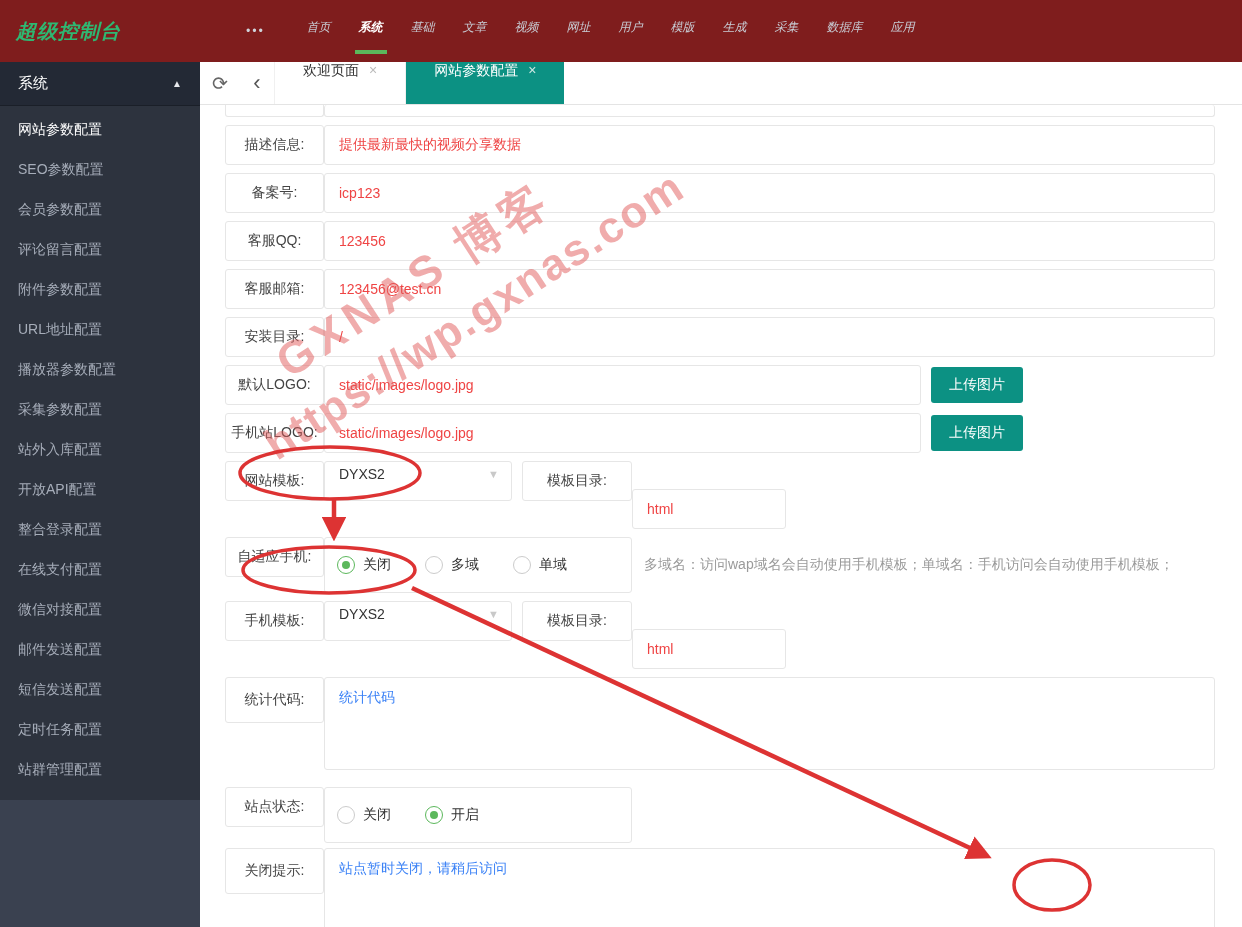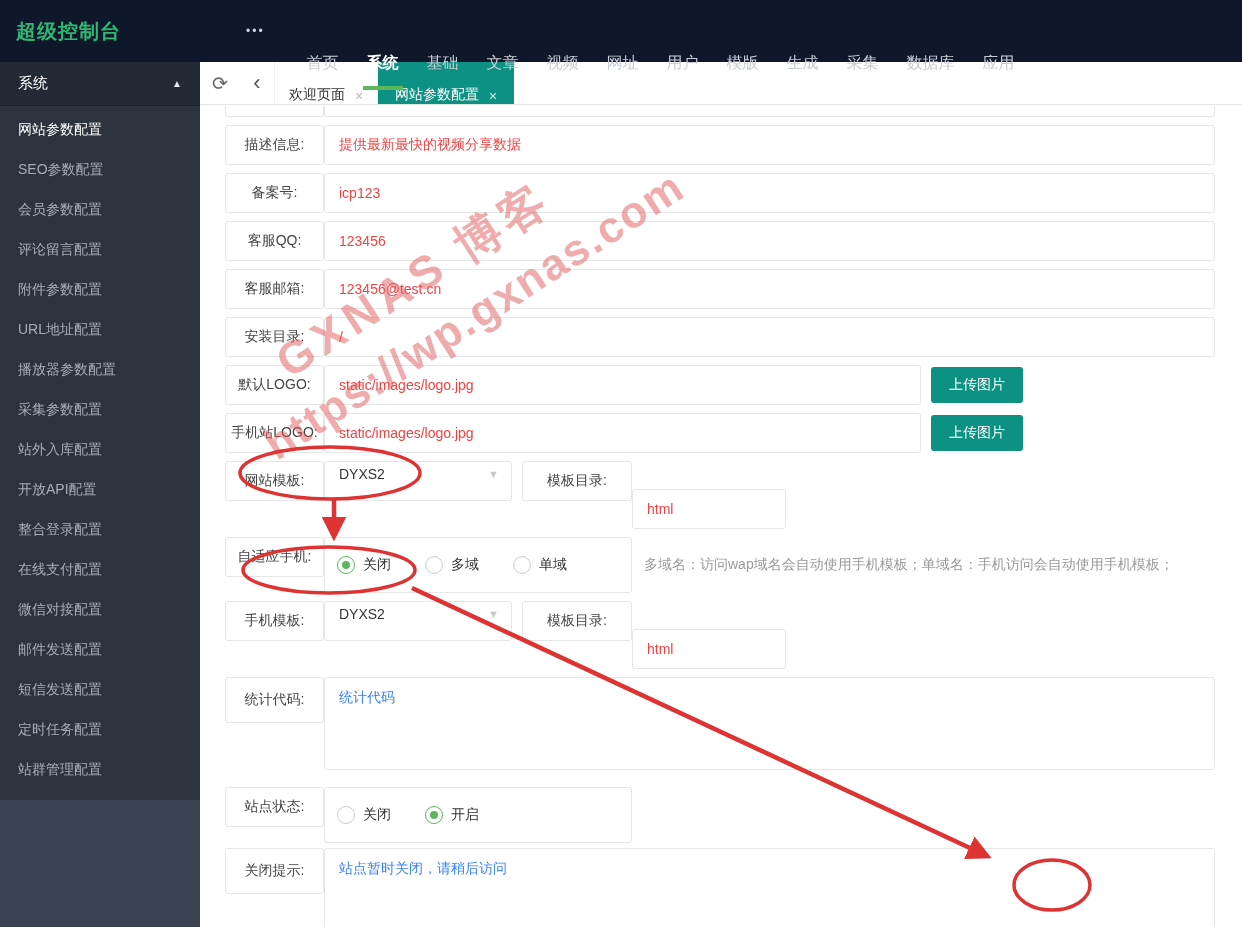--- a/index.html
+++ b/index.html
@@ -1,40 +1,40 @@
 <!DOCTYPE html>
 <html><head>
 <meta charset="utf-8">
 <style>
   * { margin:0; padding:0; box-sizing:border-box; }
   html,body { width:1242px; height:927px; }
   body { font-family:"Liberation Sans","DejaVu Sans",sans-serif; background:#fff; position:relative; overflow:hidden; }
 
   
-  .topbar { position:absolute; left:0; top:0; width:1242px; height:62px; background:#0f172a; display:flex; align-items:center; z-index:5; }
+  .topbar { position:absolute; left:0; top:0; width:1242px; height:62px; background:#7f1d1d; display:flex; align-items:center; z-index:5;font-style:italic; }
   .logo { color:#2eb872; font-size:20px; font-weight:bold; margin-left:16px; letter-spacing:1px; }
   .more-dots { color:#cfd3da; font-size:12px; letter-spacing:2px; margin-left:125px; cursor:pointer; }
   .nav { display:flex; margin-left:28px; height:62px; }
-  .nav-item { color:#c8ccd4; font-size:16px; padding:0 14px; height:54px; display:flex; align-items:center; cursor:pointer; position:relative;margin-top:36px; }
+  .nav-item { color:#c8ccd4; font-size:12px; padding:0 14px; height:54px; display:flex; align-items:center; cursor:pointer; position:relative; }
   .nav-item.active { color:#ffffff; font-weight:bold; }
   .nav-item.active::after { content:""; position:absolute; left:10px; right:10px; bottom:0; height:4px; background:#5bb75b; }
 
   
   .sidebar { position:absolute; left:0; top:62px; width:200px; height:865px; background:#3a4150; z-index:4; }
   .side-header { height:44px; background:#232935; color:#fff; font-size:15px; display:flex; align-items:center; justify-content:space-between; padding:0 18px; cursor:pointer; border-bottom:1px solid #1a1f28; }
   .side-caret { font-size:10px; color:#e8eaee; }
   .side-menu { background:#2d333e; padding:4px 0 10px 0; }
   .side-item { height:40px; display:flex; align-items:center; padding-left:18px; color:#a6adb9; font-size:14px; cursor:pointer; }
   .side-item.active { color:#ffffff; }
 
   
   .tabbar { position:absolute; left:200px; top:62px; width:1042px; height:43px; background:#fff; border-bottom:1px solid #e4e4e4; display:flex; align-items:stretch; z-index:3; }
   .tool-btn { width:40px; display:flex; align-items:center; justify-content:center; color:#666; font-size:19px; cursor:pointer; }
   .tool-btn.back { font-size:22px; color:#555; width:34px; }
-  .tab { display:flex; align-items:flex-end; justify-content:center; gap:10px; padding:0 14px; font-size:14px; cursor:pointer; }
+  .tab { display:flex; align-items:flex-start; justify-content:center; gap:10px; padding:0 28px; font-size:14px; cursor:pointer; }
   .tab.plain { color:#333; border-left:1px solid #f0f0f0; border-right:1px solid #f0f0f0; }
   .tab.plain .tab-close { color:#bbb; }
   .tab.active { background:#0c9183; color:#fff; min-width:136px; }
   .tab.active .tab-close { color:#cfe9e5; }
   .tab-close { font-size:14px; }
 
   
   .content { position:absolute; left:200px; top:105px; width:1042px; height:822px; background:#fff; z-index:1; }
   .cut-row { display:flex; margin-left:25px; height:12px; }
   .cut-row .lbl { border-top:none; border-radius:0 0 3px 3px; height:12px; }

